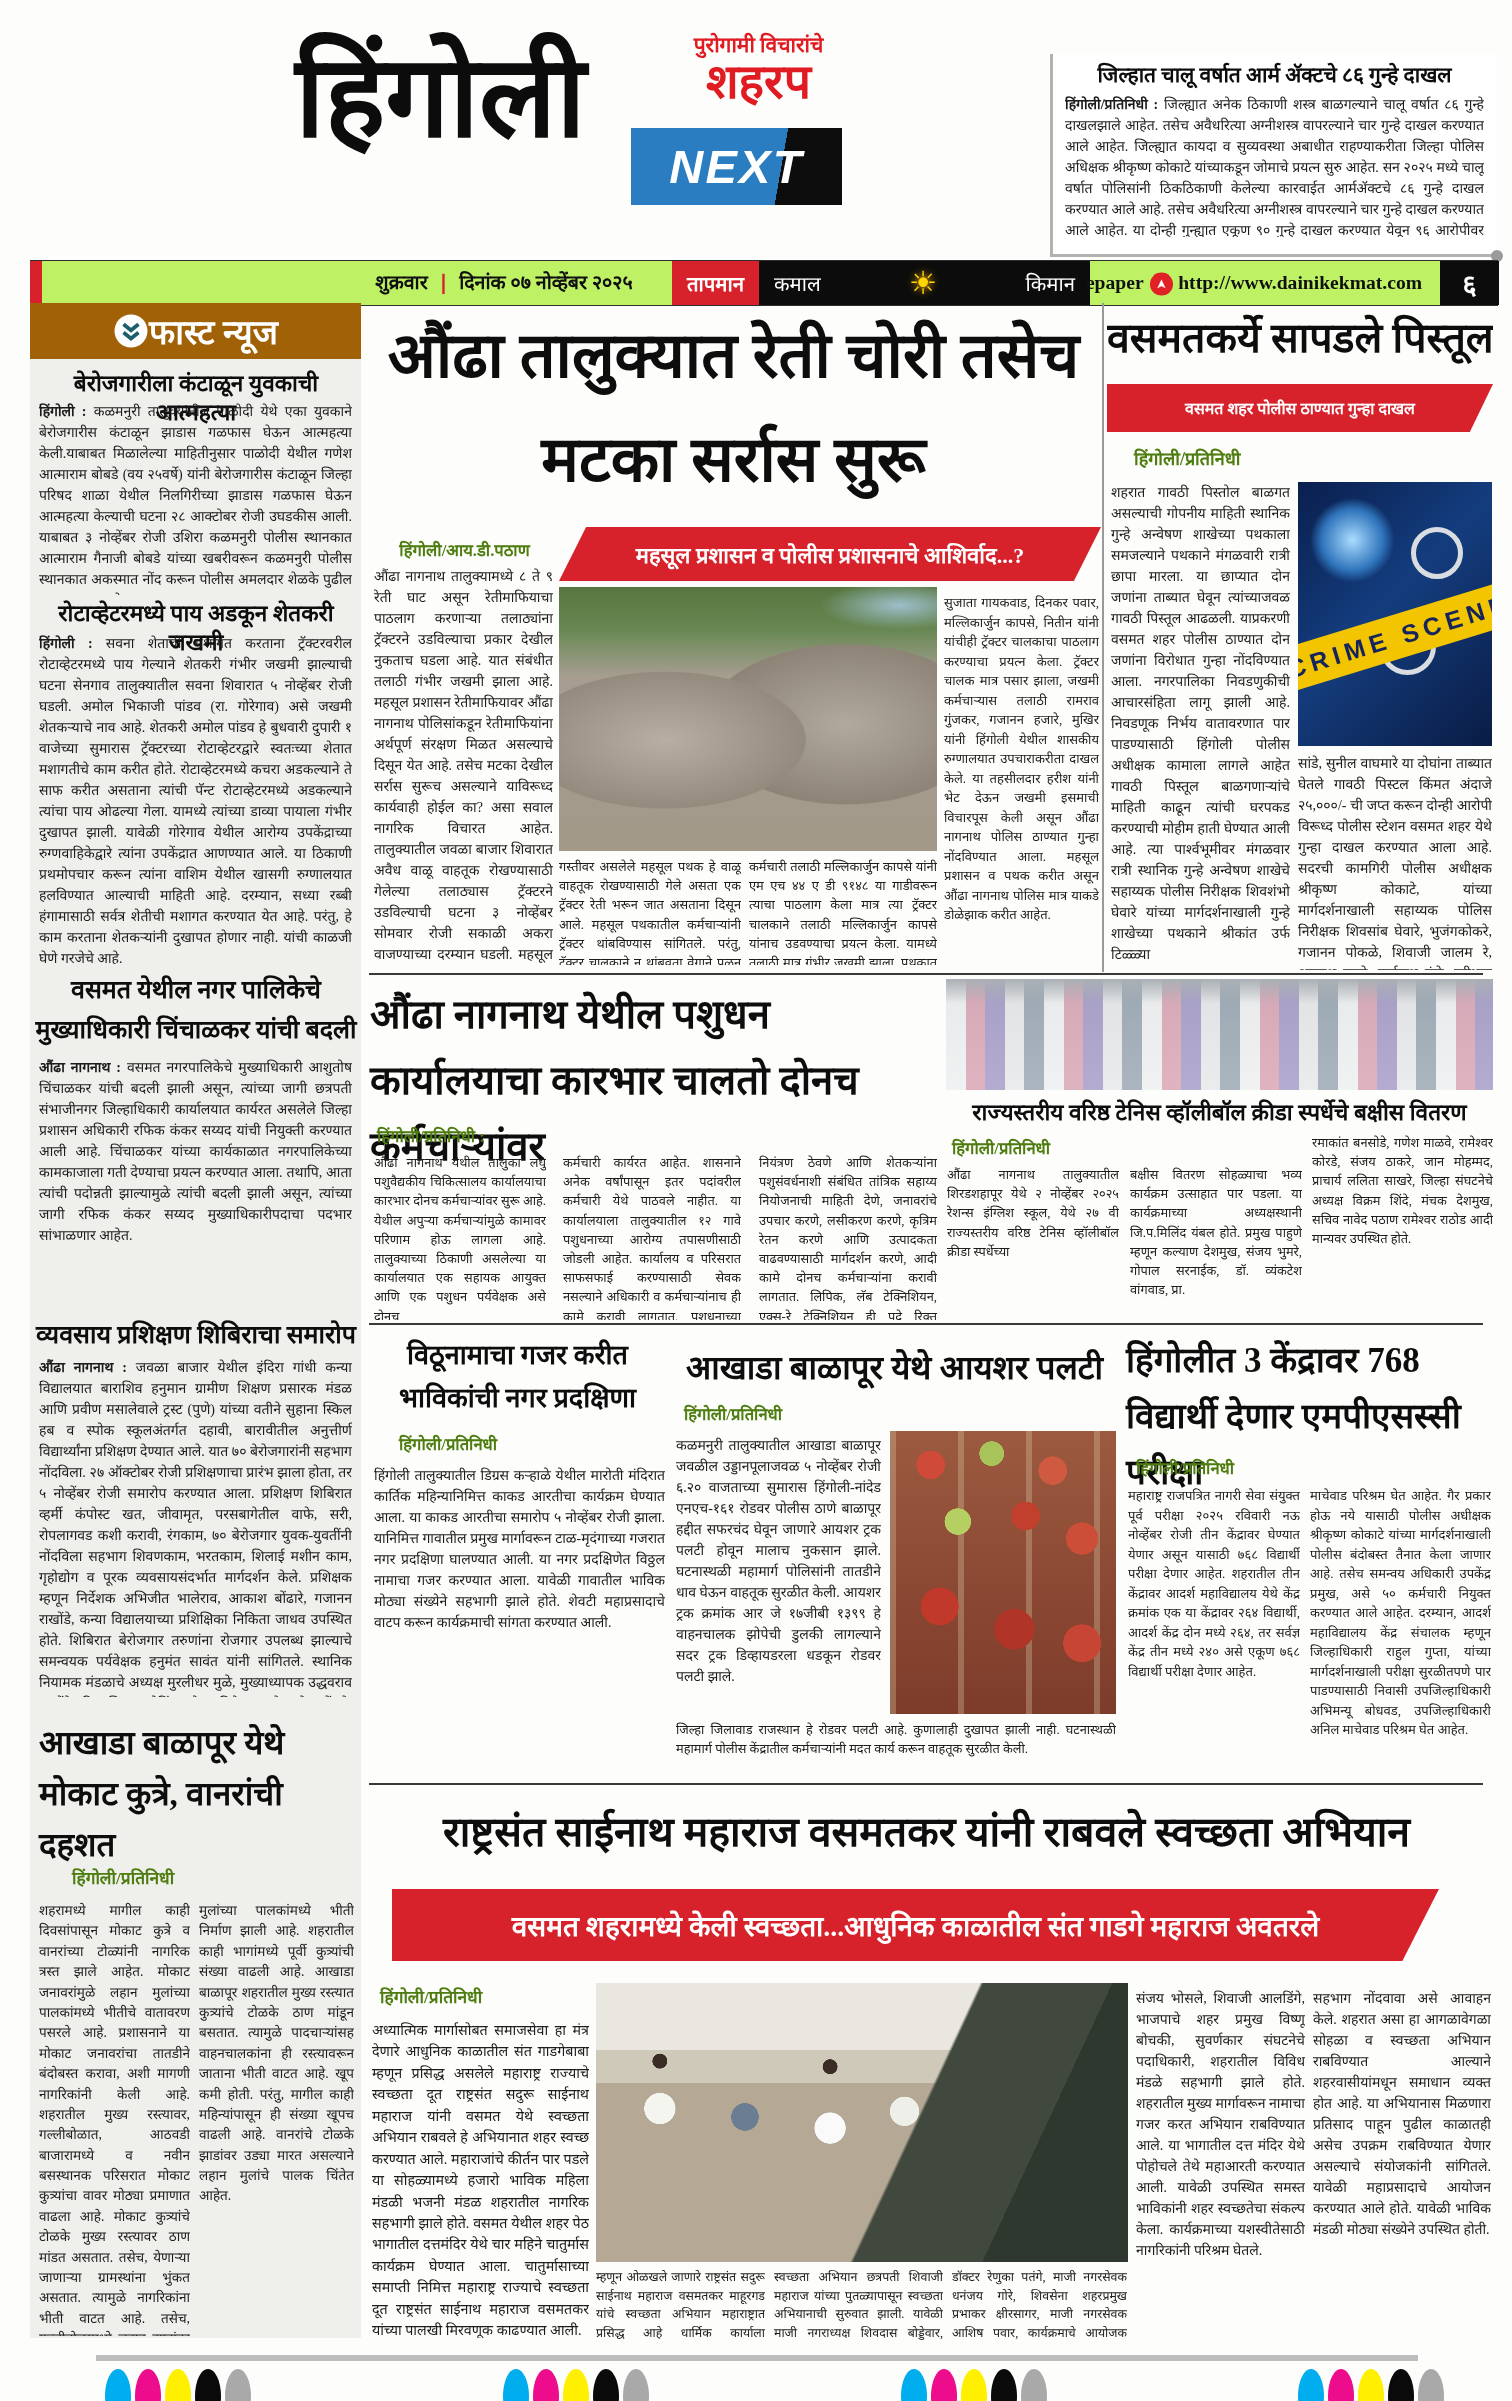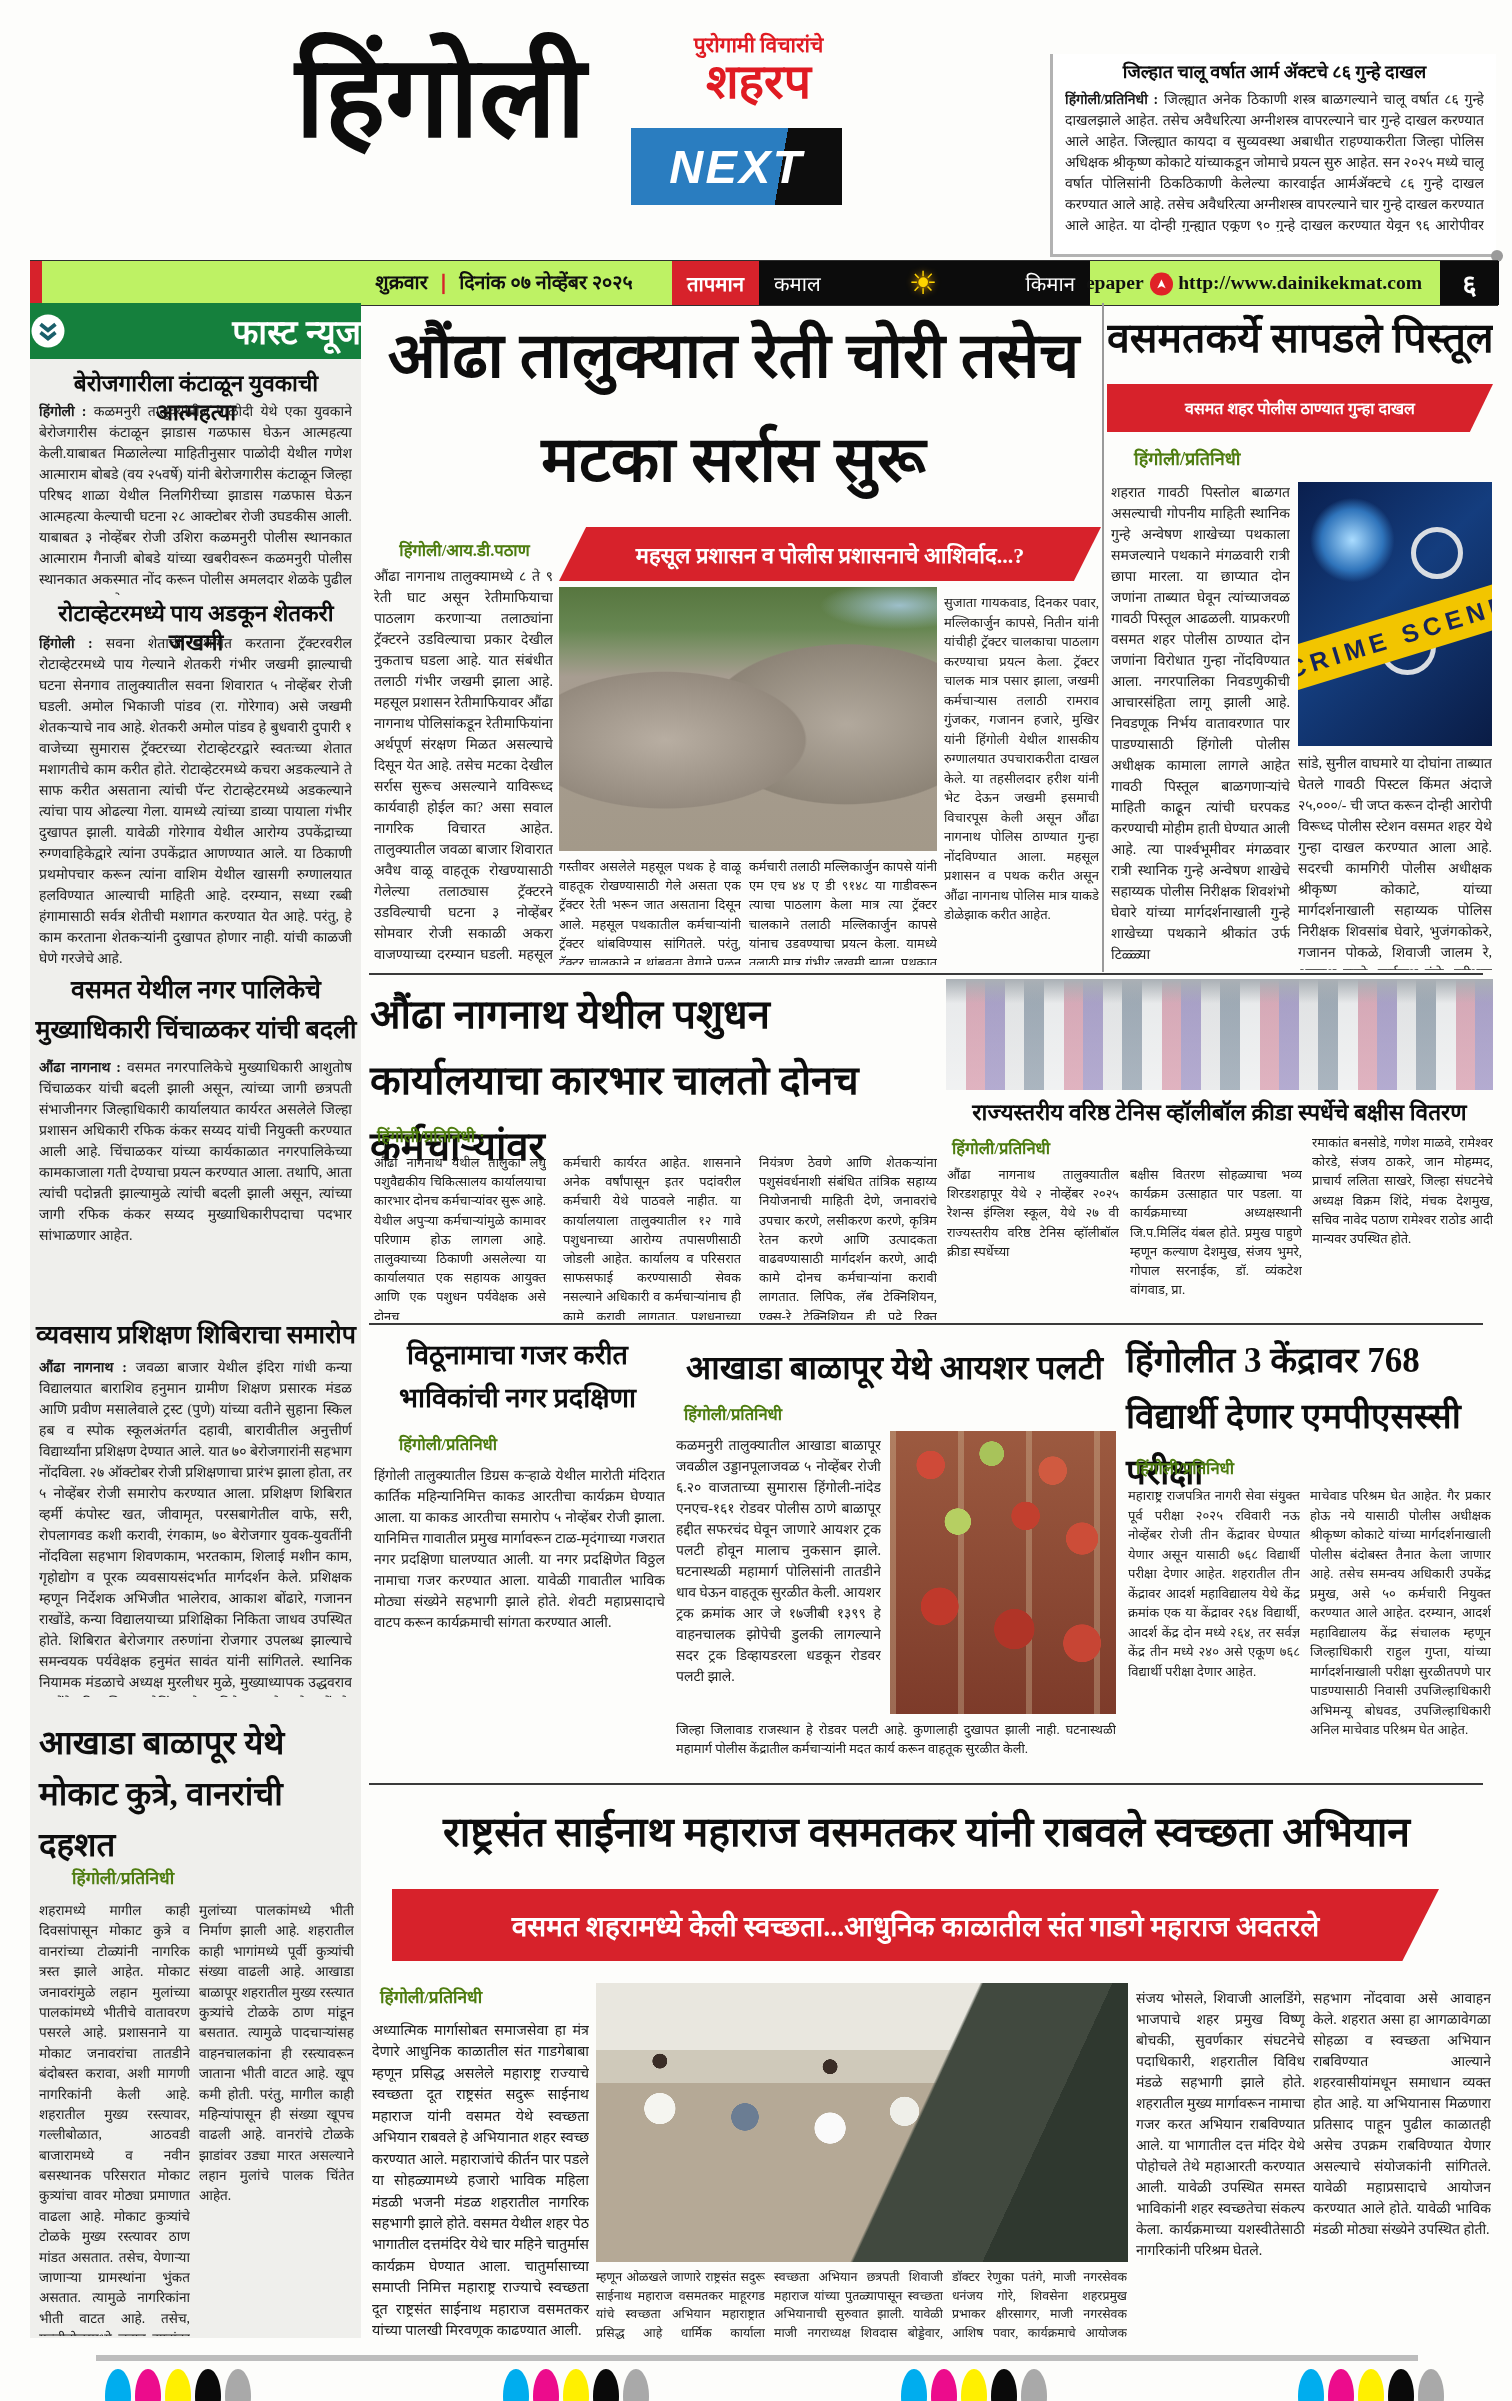--- a/index.html
+++ b/index.html
@@ -30,21 +30,21 @@
   .db-red{background:#d7222b;}
   .db-black{background:#0c0c0c;color:#fff;display:flex;align-items:center;justify-content:space-between;padding:0 15px;}
   .db-page{background:#0c0c0c;color:#fff;display:flex;align-items:center;justify-content:center;font-size:27px;font-weight:bold;}
   .db-text{font-size:19.6px;font-weight:bold;line-height:44px;color:#101010;}
   .sep{color:#d7222b;font-weight:900;margin:0 7.5px;}
   .sun{color:#ffd400;font-size:32px;text-shadow:0 0 6px #ffb300;line-height:44px;}
   .epaper-ic{display:inline-flex;width:22.6px;height:22.6px;border-radius:50%;background:#e02227;color:#fff;
      align-items:center;justify-content:center;font-size:11.3px;margin:0 6px;vertical-align:middle;transform:rotate(-90deg);}
   
   .leftcol-bg{background:#efefec;}
-  .fn-header{background:#15803d;display:flex;align-items:center;justify-content:space-between;}
+  .fn-header{background:#a16207;display:flex;align-items:center;justify-content:center;}
   .fn-label{color:#fff;font-size:34px;font-weight:bold;}
   
   .photo{overflow:hidden;}
   .sand-photo{background-color:#a79d91;background-image:
      radial-gradient(ellipse 113px 34px at 90% 7%, #9dbfca 0%, rgba(157,191,202,0) 70%),
      radial-gradient(ellipse 233px 113px at 28% 58%, #b8aea2 0%, #948a7e 60%, rgba(0,0,0,0) 61%),
      radial-gradient(ellipse 226px 128px at 76% 52%, #b2a99d 0%, #8d8477 62%, rgba(0,0,0,0) 63%),
      linear-gradient(to bottom, #57763f 0%, #678752 16%, #84936f 24%, #a79d91 34%, #a39989 100%);}
   .crime-photo{background:
      radial-gradient(circle 68px at 28% 22%, #aadcff 0%, #2f74bb 45%, rgba(0,0,0,0) 62%),
@@ -87,21 +87,21 @@
 </style>
 </head>
 <body>
 
 <div class="abs masthead-title" style="left:271px;top:32px;width:339px;">हिंगोली</div>
 <div class="abs tagline" style="left:674px;top:30px;width:169px;">पुरोगामी विचारांचे</div>
 <div class="abs brand" style="left:674px;top:56px;width:169px;">शहरप</div>
 <div class="abs next-logo" style="left:631px;top:128px;width:211px;height:77px;">NEXT</div>
 
 <div class="abs trbox" style="left:1050px;top:54px;width:419px;height:188px;">
-  <div class="head center" style="font-size:18px;line-height:1.55;">जिल्हात चालू वर्षात आर्म ॲक्टचे ८६ गुन्हे दाखल</div>
+  <div class="head center" style="font-size:21px;line-height:1.55;">जिल्हात चालू वर्षात आर्म ॲक्टचे ८६ गुन्हे दाखल</div>
   <p class="bodytxt" style="margin:3px 0 0 0;height:143px;">
     <b>हिंगोली/प्रतिनिधी :</b>
     <span>जिल्ह्यात अनेक ठिकाणी शस्त्र बाळगल्याने चालू वर्षात ८६ गुन्हे दाखलझाले आहेत. तसेच अवैधरित्या अग्नीशस्त्र वापरल्याने चार गुन्हे दाखल करण्यात आले आहेत. जिल्ह्यात कायदा व सुव्यवस्था अबाधीत राहण्याकरीता जिल्हा पोलिस अधिक्षक श्रीकृष्ण कोकाटे यांच्याकडून जोमाचे प्रयत्न सुरु आहेत. सन २०२५ मध्ये चालू वर्षात पोलिसांनी ठिकठिकाणी केलेल्या कारवाईत आर्मॲक्टचे ८६ गुन्हे दाखल करण्यात आले आहे. तसेच अवैधरित्या अग्नीशस्त्र वापरल्याने चार गुन्हे दाखल करण्यात आले आहेत. या दोन्ही गुन्ह्यात एकूण ९० गुन्हे दाखल करण्यात येवून ९६ आरोपीवर गुन्हे दाखल झाले आहेत.</span>
   </p>
 </div>
 
 <div class="abs datebar" style="left:30px;top:260px;width:1468px;height:44px;">
   <div class="abs db-red" style="left:0;top:0;width:12px;height:100%;"></div>
   <div class="abs db-text center" style="left:301px;top:0;width:346px;">
     <span>शुक्रवार</span><span class="sep">❘</span><span>दिनांक ०७ नोव्हेंबर २०२५</span>

